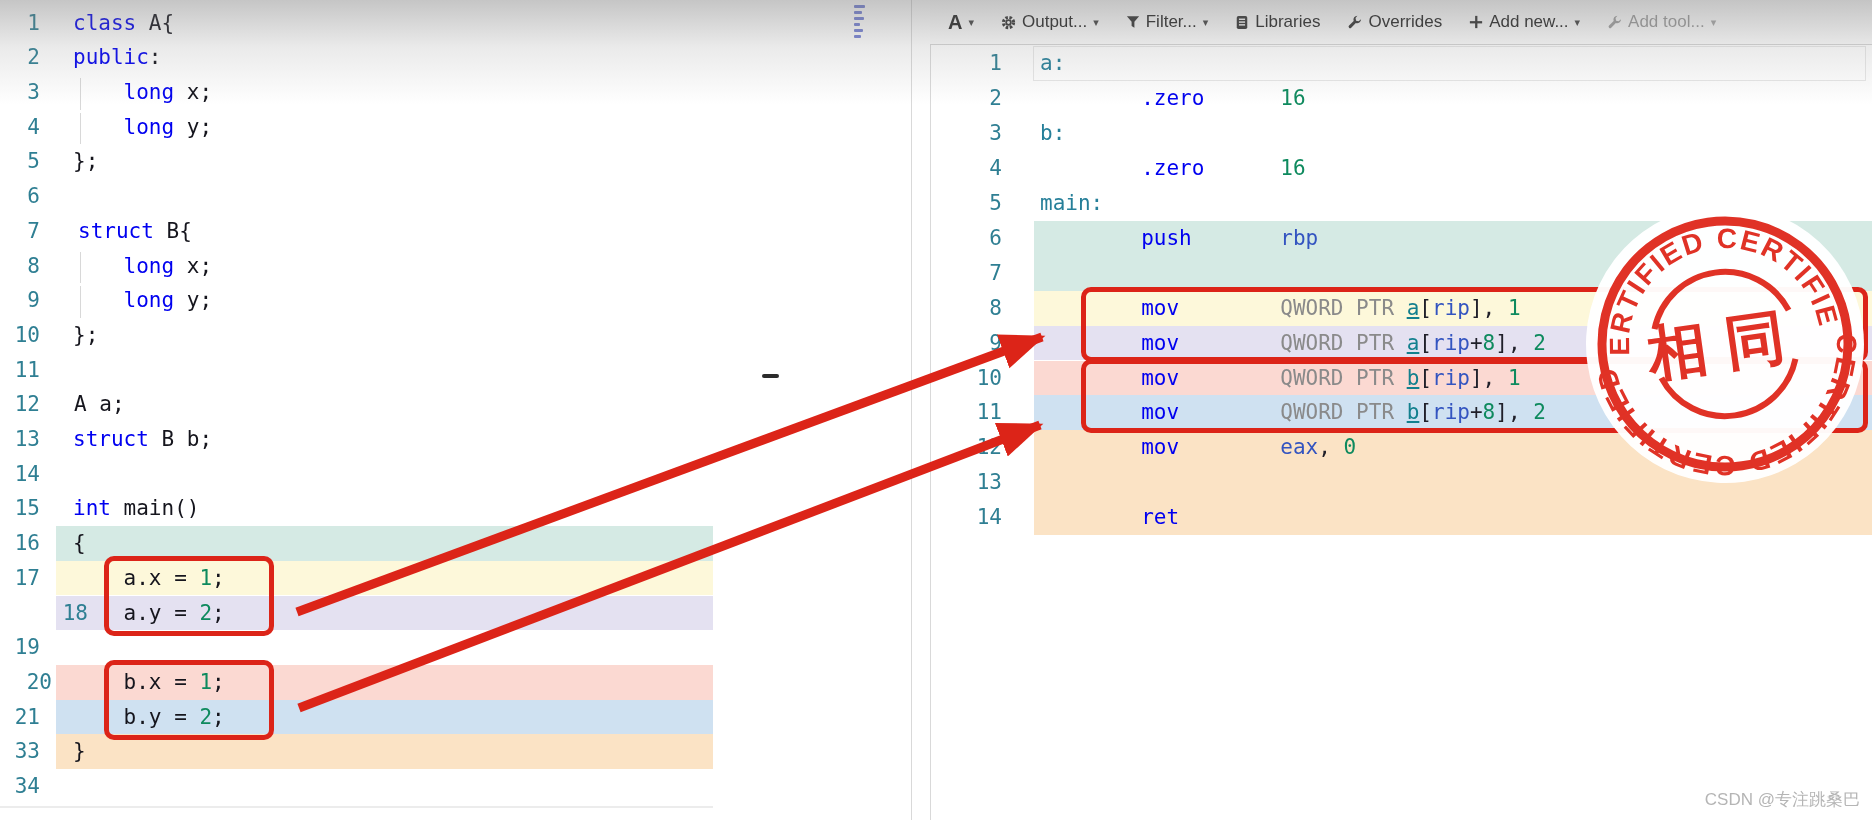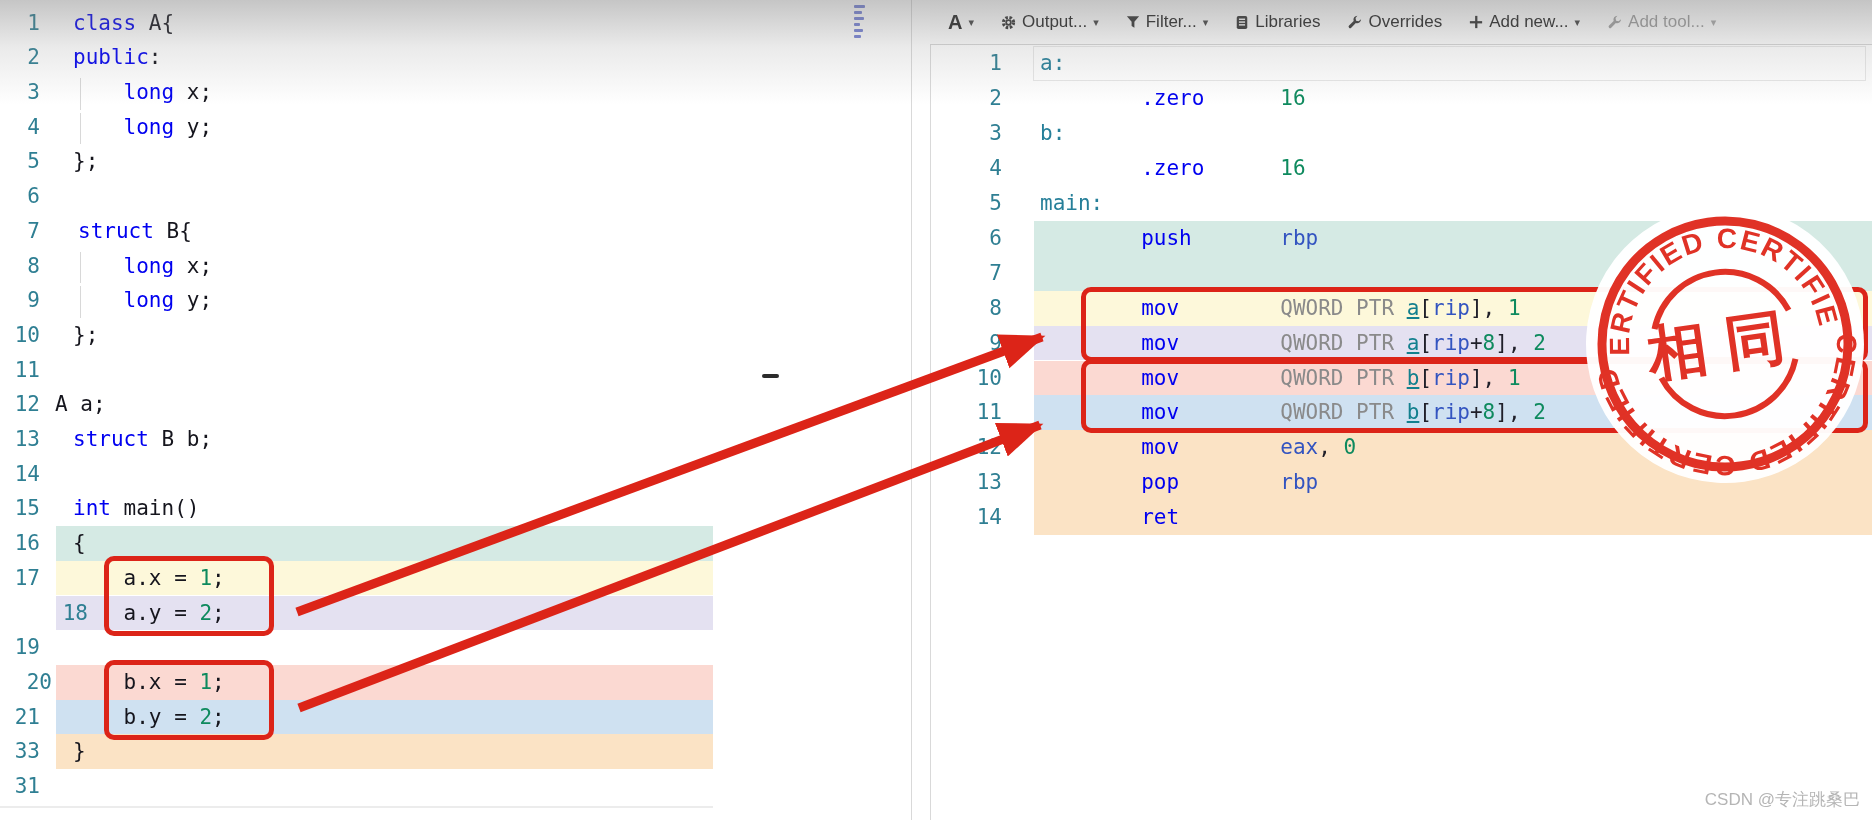--- a/index.html
+++ b/index.html
@@ -93,21 +93,21 @@
       <div class="row" style="top: 317.9px; height: 34.7px; line-height: 34.7px; z-index: 1;">
         <span class="gutter-num" style="left: 0px; width: 40px; line-height: 34.7px;">10</span>
         <span class="code-text" style="left: 73px; line-height: 34.7px;"><span class="tok-pl">};</span></span>
       </div>
       <div class="row" style="top: 352.6px; height: 34.7px; line-height: 34.7px; z-index: 1;">
         <span class="gutter-num" style="left: 0px; width: 40px; line-height: 34.7px;">11</span>
         <span class="code-text" style="left: 73px; line-height: 34.7px;"></span>
       </div>
       <div class="row" style="top: 387.3px; height: 34.7px; line-height: 34.7px; z-index: 1;">
         <span class="gutter-num" style="left: 0px; width: 40px; line-height: 34.7px;">12</span>
-        <span class="code-text" style="left: 55px; line-height: 34.7px;"><span class="tok-pl">A a;</span></span>
+        <span class="code-text" style="left: 74px; line-height: 34.7px;"><span class="tok-pl">A a;</span></span>
       </div>
       <div class="row" style="top: 422px; height: 34.7px; line-height: 34.7px; z-index: 1;">
         <span class="gutter-num" style="left: 0px; width: 40px; line-height: 34.7px;">13</span>
         <span class="code-text" style="left: 73px; line-height: 34.7px;"><span class="tok-kw">struct</span><span class="tok-pl"> B b;</span></span>
       </div>
       <div class="row" style="top: 456.7px; height: 34.7px; line-height: 34.7px; z-index: 1;">
         <span class="gutter-num" style="left: 0px; width: 40px; line-height: 34.7px;">14</span>
         <span class="code-text" style="left: 73px; line-height: 34.7px;"></span>
       </div>
       <div class="row" style="top: 491.4px; height: 34.7px; line-height: 34.7px; z-index: 1;">
@@ -142,21 +142,21 @@
       <div class="row" style="top: 699.6px; height: 34.7px; line-height: 34.7px; z-index: 1;">
         <span class="gutter-num" style="left: 0px; width: 40px; line-height: 34.7px;">21</span>
         <span class="code-text" style="left: 73px; line-height: 34.7px;"><span class="tok-pl">    b.y = </span><span class="tok-num">2</span><span class="tok-pl">;</span></span>
       </div>
       <div class="row-band" style="left: 56px; top: 734.3px; width: 657px; height: 34.7px; background: rgb(251, 227, 197); z-index: 0;"></div>
       <div class="row" style="top: 734.3px; height: 34.7px; line-height: 34.7px; z-index: 1;">
         <span class="gutter-num" style="left: 0px; width: 40px; line-height: 34.7px;">33</span>
         <span class="code-text" style="left: 73px; line-height: 34.7px;"><span class="tok-pl">}</span></span>
       </div>
       <div class="row" style="top: 769px; height: 34.7px; line-height: 34.7px; z-index: 1;">
-        <span class="gutter-num" style="left: 0px; width: 40px; line-height: 34.7px;">31</span>
+        <span class="gutter-num" style="left: 0px; width: 40px; line-height: 34.7px;">34</span>
         <span class="code-text" style="left: 73px; line-height: 34.7px;"></span>
       </div>
     </div>
 
   <div class="bottom-hairline"></div>
 
   <div class="minimap">
     <div style="width:11px"></div>
       <div style="width:8px"></div>
       <div style="width:10px"></div>
@@ -286,21 +286,20 @@
         <span class="code-text" style="left: 1040px; line-height: 34.9px;"><span class="tok-pl">        </span><span class="tok-kw">mov</span><span class="tok-pl">        </span><span class="tok-gray">QWORD PTR </span><span class="tok-sym">b</span><span class="tok-pun">[</span><span class="tok-reg">rip</span><span class="tok-pun">+</span><span class="tok-num">8</span><span class="tok-pun">],</span><span class="tok-pl"> </span><span class="tok-num">2</span></span>
       </div>
       <div class="row-band" style="left: 1034px; top: 430.3px; width: 838px; height: 34.9px; background: rgb(251, 227, 197); z-index: 0;"></div>
       <div class="row" style="top: 430.3px; height: 34.9px; line-height: 34.9px; z-index: 1;">
         <span class="gutter-num" style="left: 940px; width: 62px; line-height: 34.9px;">12</span>
         <span class="code-text" style="left: 1040px; line-height: 34.9px;"><span class="tok-pl">        </span><span class="tok-kw">mov</span><span class="tok-pl">        </span><span class="tok-reg">eax</span><span class="tok-pun">,</span><span class="tok-pl"> </span><span class="tok-num">0</span></span>
       </div>
       <div class="row-band" style="left: 1034px; top: 465.2px; width: 838px; height: 34.9px; background: rgb(251, 227, 197); z-index: 0;"></div>
       <div class="row" style="top: 465.2px; height: 34.9px; line-height: 34.9px; z-index: 1;">
         <span class="gutter-num" style="left: 940px; width: 62px; line-height: 34.9px;">13</span>
-        <span class="code-text" style="left: 1040px; line-height: 34.9px;"><span class="tok-pl">        </span><span class="tok-kw">pop</span><span class="tok-pl">        </span><span class="tok-reg">rbp</span></span>
       </div>
       <div class="row-band" style="left: 1034px; top: 500.1px; width: 838px; height: 34.9px; background: rgb(251, 227, 197); z-index: 0;"></div>
       <div class="row" style="top: 500.1px; height: 34.9px; line-height: 34.9px; z-index: 1;">
         <span class="gutter-num" style="left: 940px; width: 62px; line-height: 34.9px;">14</span>
         <span class="code-text" style="left: 1040px; line-height: 34.9px;"><span class="tok-pl">        </span><span class="tok-kw">ret</span></span>
       </div>
     </div>
 
   <div class="red-box" style="left:104px;top:556px;width:160px;height:70px;"></div>
   <div class="red-box" style="left:104px;top:660px;width:160px;height:70px;"></div>

